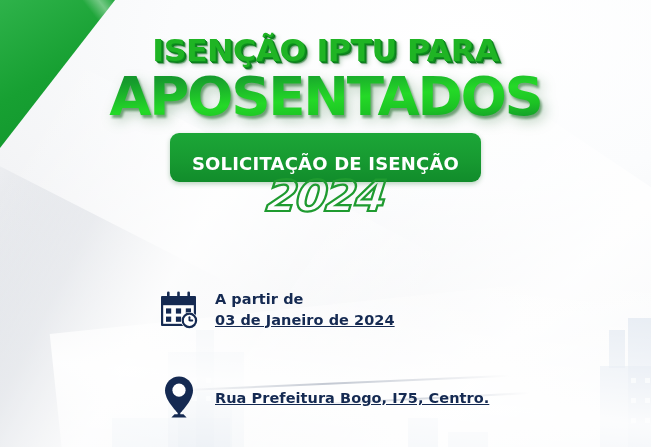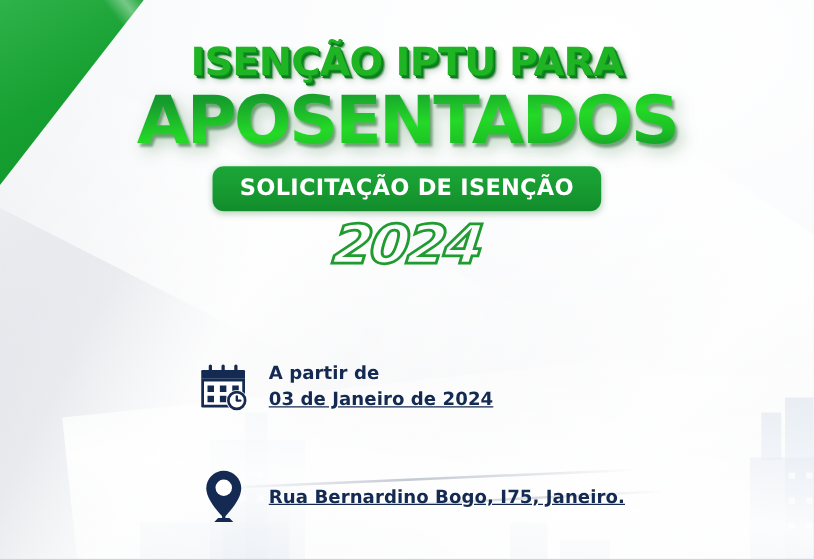--- a/index.html
+++ b/index.html
@@ -108,21 +108,21 @@
     transform:scaleX(1.03);
   }
 
   
   .pill-wrap{ position:absolute; left:0; right:0; top:133px; text-align:center; }
   .pill{
     display:inline-block;
     background:linear-gradient(180deg,#1ca637 0%,#179a31 55%,#118c2b 100%);
     color:#ffffff;
     font-size:18px; font-weight:700; letter-spacing:.2px;
-    padding:7px 22px 8px;
+    padding:20px 22px 8px;
     border-radius:9px;
     box-shadow:0 2px 5px rgba(12,100,30,.28);
     white-space:nowrap;
   }
 
   
   .year-wrap{ position:absolute; left:0; right:0; top:175px; text-align:center; }
   .year{
     display:inline-block;
     font-size:43px; font-weight:700; font-style:italic;
@@ -243,18 +243,18 @@
         <svg width="42" height="46" viewBox="0 0 42 46" aria-hidden="true">
           <g fill="#152a52">
             <path d="M21 1.5C13.3 1.5 7 7.8 7 15.5c0 9.2 10.9 20.6 13.1 22.8a1.3 1.3 0 0 0 1.8 0C24.1 36.1 35 24.7 35 15.5 35 7.8 28.7 1.5 21 1.5z"></path>
             <circle cx="21" cy="15.2" r="6.6" fill="#ffffff"></circle>
             <rect x="19.7" y="33" width="2.6" height="8" rx="1"></rect>
             <path d="M13.4 42.6h15.2l-3.1-3.3H16.5z"></path>
           </g>
         </svg>
       </span>
       <span class="info-text">
-        <span class="l2">Rua Bernardino Bogo, I75, Janeiro.</span>
+        <span class="l2">Rua Prefeitura Bogo, I75, Centro.</span>
       </span>
     </div>
 
   </div>
 </div>
 
 </body></html>

